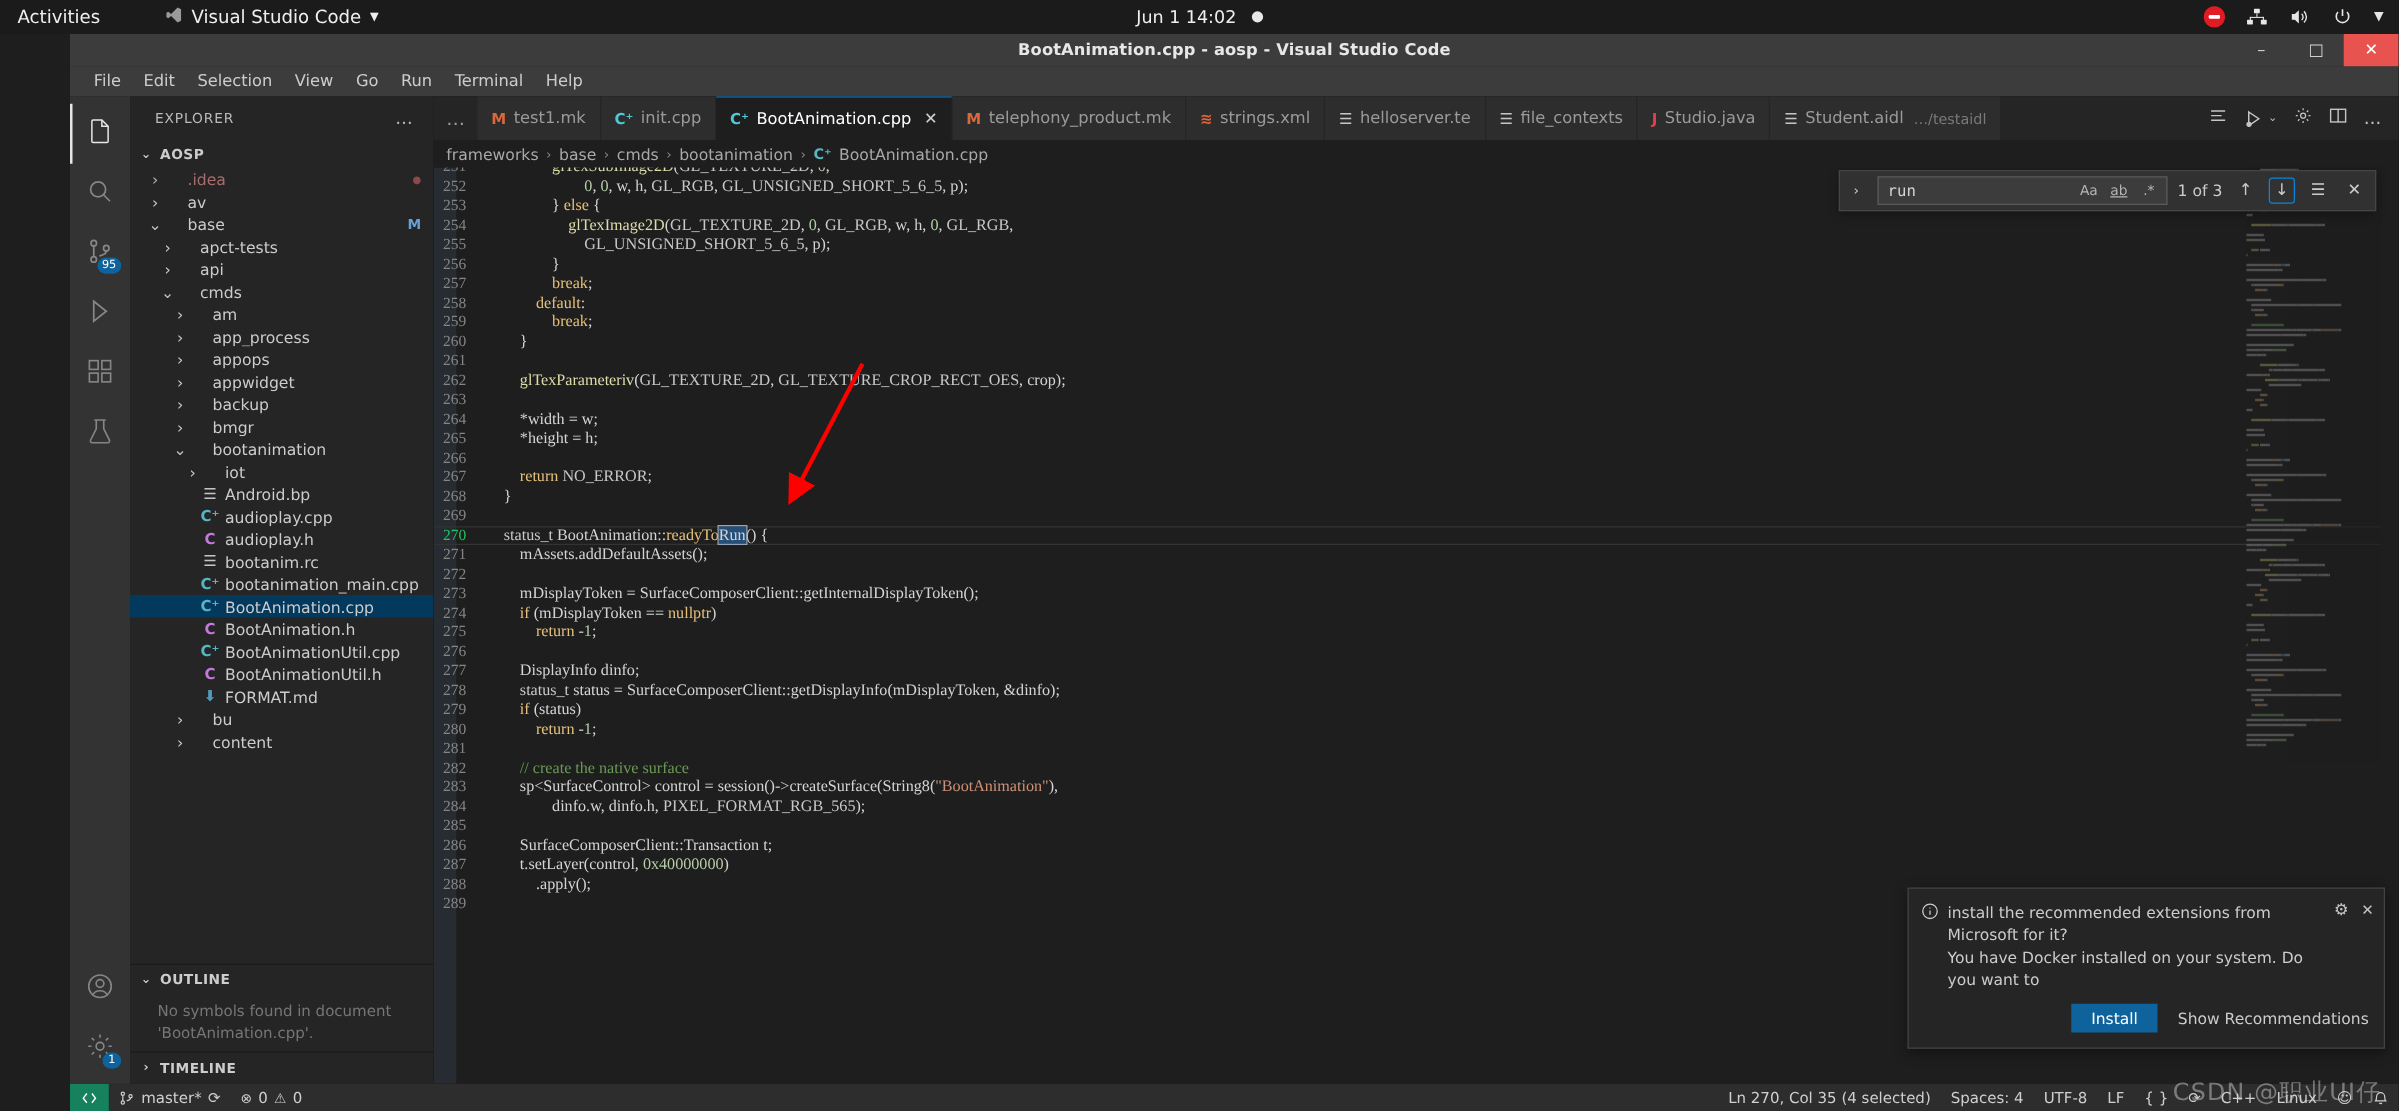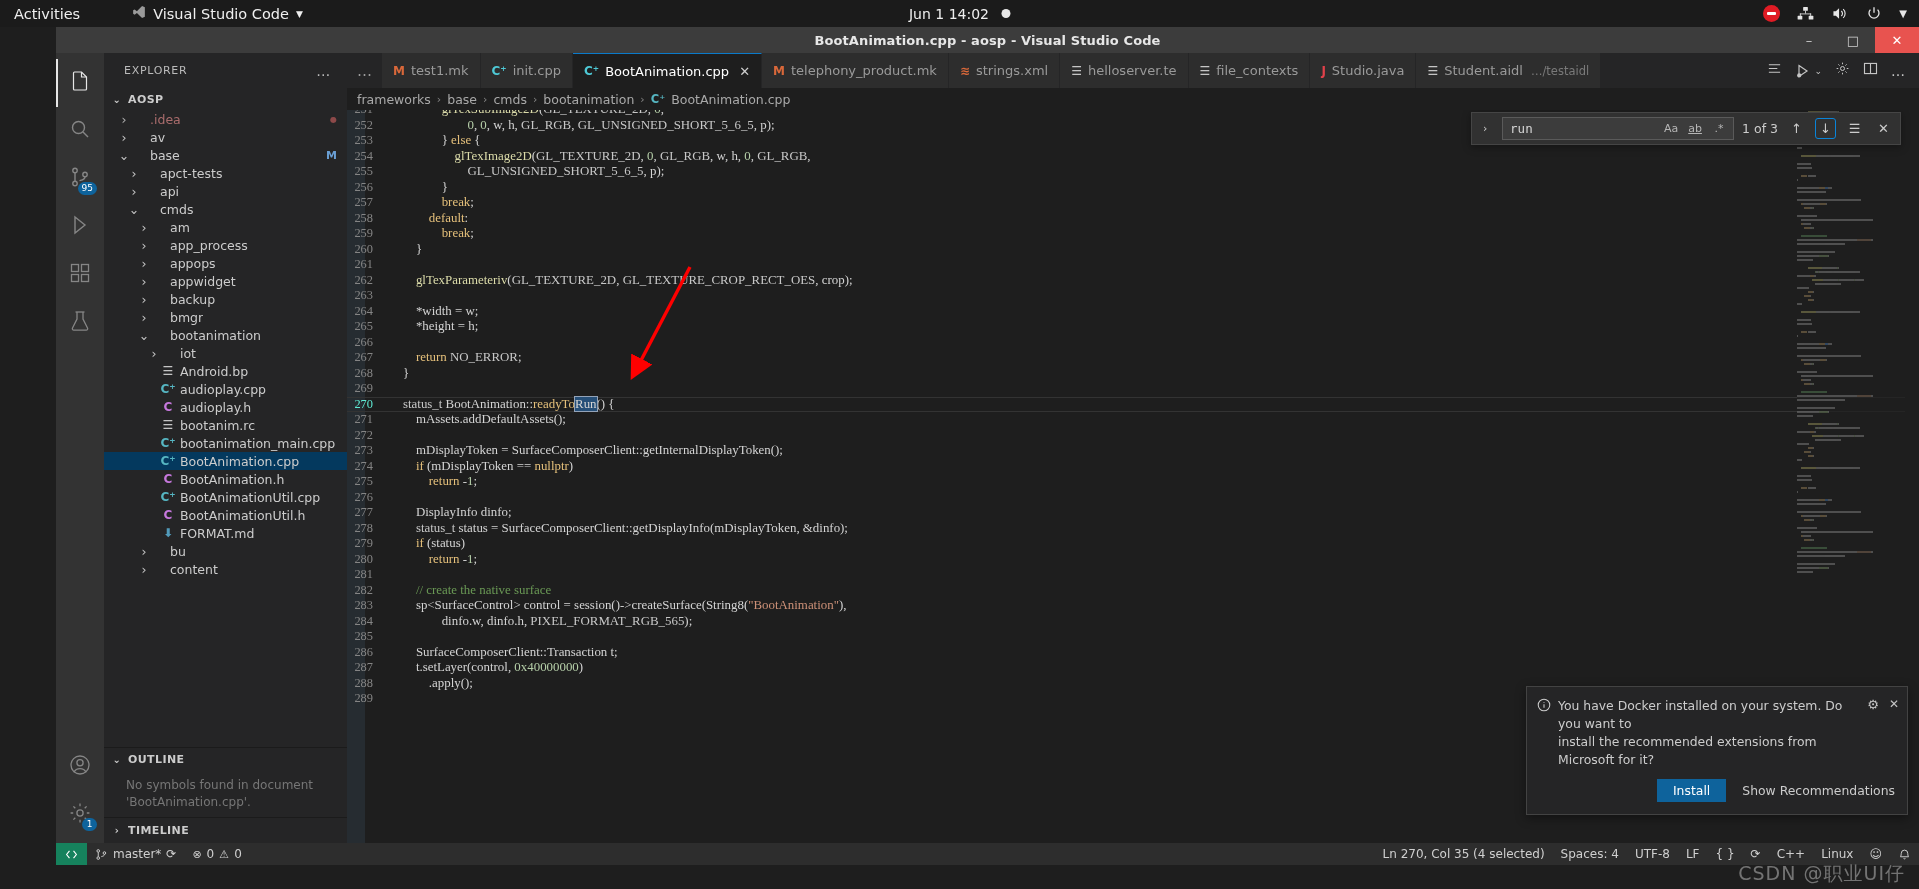--- a/index.html
+++ b/index.html
@@ -139,21 +139,21 @@
   .gutter-deco{position:absolute;left:0;top:0;bottom:0;width:18px;background:#262c31;}
   .code{
     position:absolute;left:0;top:0;right:0;bottom:0;
     font-family:Liberation Serif, serif;
     font-size:12.9px;line-height:15.5px;white-space:pre;color:#d4d4d4;
   }
   .cline{height:15.5px;display:flex;align-items:center;}
   .ln{
     width:46px;flex:0 0 46px;text-align:right;padding-right:20px;color:#858585;font-size:12.4px;
   }
-  .ln.cur{color:#5eead4;}
+  .ln.cur{color:#22c55e;}
   .ctext{padding-left:10px;}
   .fn{color:#dcdcaa;}
   .num{color:#b5cea8;}
   .str{color:#ce9178;}
   .cm{color:#6a9955;}
   .op{color:#d4d4d4;}
   .mac{color:#c8c8c8;}
   .ctl{color:#e5c07b;}
   .sel{background:#264f78;}
   .hl-find{background:#264f78;outline:1px solid #94a3b8;}
@@ -270,20 +270,30 @@
 
     <div class="titlebar">
       <span class="wtitle">BootAnimation.cpp - aosp - Visual Studio Code</span>
       <div class="winbtns">
         <div class="winbtn">–</div>
         <div class="winbtn">□</div>
         <div class="winbtn close">✕</div>
       </div>
     </div>
 
+    <div class="menubar">
+      <span>File</span>
+      <span>Edit</span>
+      <span>Selection</span>
+      <span>View</span>
+      <span>Go</span>
+      <span>Run</span>
+      <span>Terminal</span>
+      <span>Help</span>
+    </div>
 
     <div class="body-row">
 
       <div class="actbar">
         <div class="act active">
           <span>
             <svg width="24" height="24" viewBox="0 0 24 24" fill="none" stroke="currentColor" stroke-width="1.2">
                 <path d="M13.5 3H6.5a1 1 0 0 0-1 1v16a1 1 0 0 0 1 1h11a1 1 0 0 0 1-1V8z"></path>
                 <path d="M13.5 3v5h5"></path>
               </svg>
@@ -1197,22 +1207,22 @@
 
           <div class="toast">
             <div class="toast-top">
               <span style="margin-top:1px;">
                 <svg width="14" height="14" viewBox="0 0 16 16" fill="none" stroke="#cccccc" stroke-width="1.2">
                     <circle cx="8" cy="8" r="6.6"></circle>
                     <path d="M8 7.2v4M8 4.6v.9"></path>
                   </svg>
               </span>
               <div class="toast-msg">
+                <div>install the recommended extensions from Microsoft for it?</div>
                 <div>You have Docker installed on your system. Do you want to</div>
-                <div>install the recommended extensions from Microsoft for it?</div>
               </div>
               <div class="toast-icons">
                 <span style="font-size:13px;">⚙</span>
                 <span style="font-size:12px;">✕</span>
               </div>
             </div>
             <div class="toast-btns">
               <span class="btn-primary">Install</span>
               <span class="btn-link">Show Recommendations</span>
             </div>

